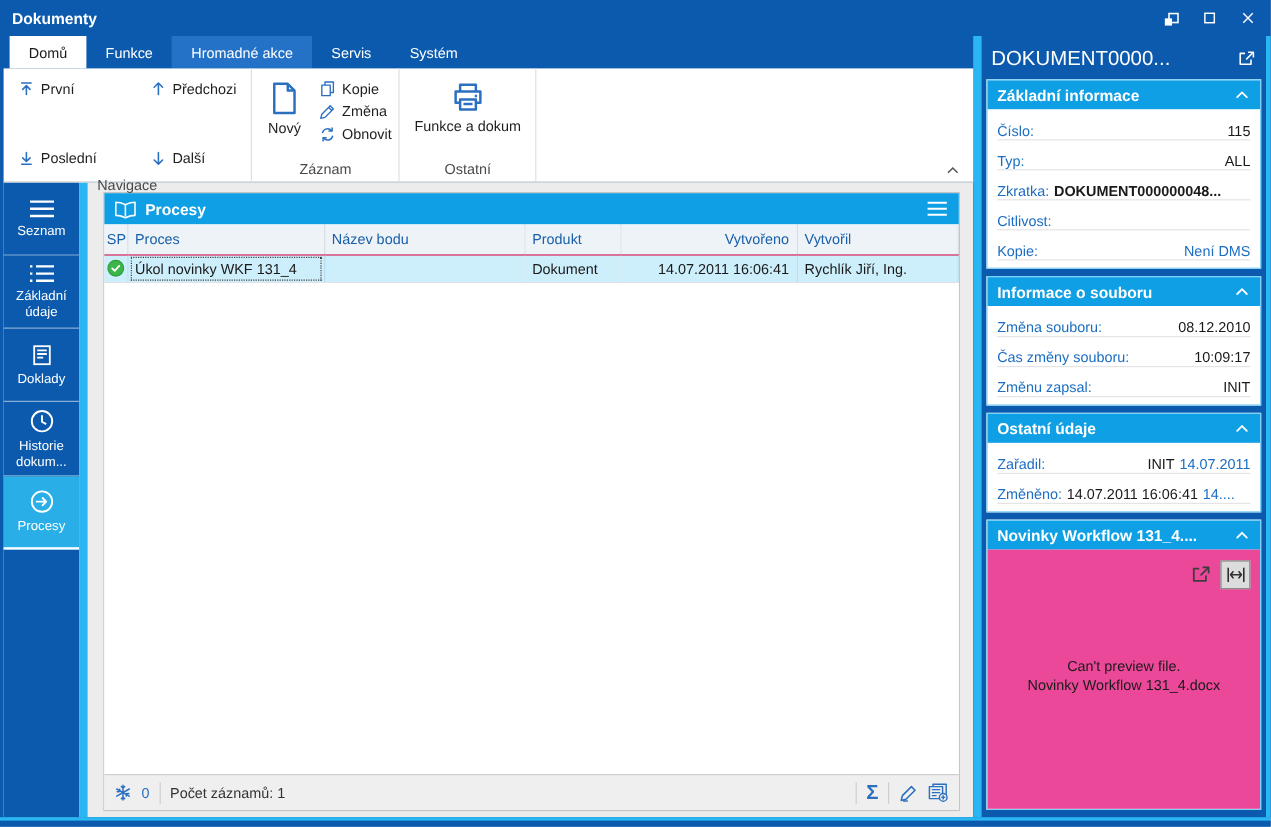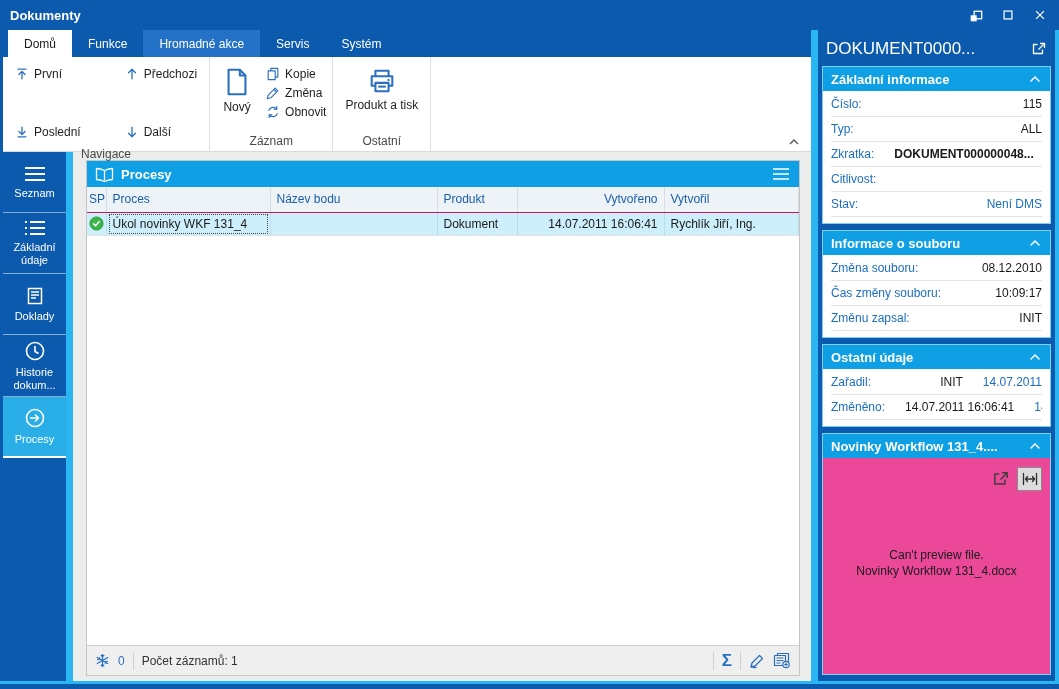--- a/index.html
+++ b/index.html
@@ -69,21 +69,21 @@
   .sigma { font-size:17px; font-weight:bold; line-height:1; }
 
   
   .right-panel { width:248px; flex:0 0 auto; background:#0b5aad; border-left:7px solid #29b6f2; border-right:4px solid #29b6f2; display:flex; flex-direction:column; min-height:0; padding:0 3px; }
   .detail-title { display:flex; align-items:center; color:#fff; padding:9px 5px 7px; gap:6px; flex:0 0 auto; }
   .detail-title .dtext { font-size:17px; flex:1; overflow:hidden; white-space:nowrap; }
   .card { background:#fff; border:1px solid #7fd0f5; margin:0 1px 6px; flex:0 0 auto; display:flex; flex-direction:column; }
   .card-header { height:24px; background:#0f9fe5; color:#fff; display:flex; align-items:center; padding:0 8px; flex:0 0 auto; }
   .card-header .ctitle { font-weight:bold; font-size:13px; flex:1; overflow:hidden; white-space:nowrap; }
   .card-body { padding:1px 0 6px; }
-  .drow { height:25px; display:flex; align-items:center; margin:0 8px; border-bottom:1px solid #e4e4e4; gap:20px; font-size:12px; white-space:nowrap; overflow:hidden; }
+  .drow { height:25px; display:flex; align-items:flex-end; margin:0 8px; border-bottom:1px solid #e4e4e4; gap:4px; font-size:12px; white-space:nowrap; overflow:hidden; }
   .drow .dlabel { color:#1b6ec2; }
   .drow .dval { color:#1a1a1a; }
   .drow .spring { flex:1; }
   .drow .bold { font-weight:bold; }
   .drow .link { color:#1b6ec2; }
   .card.preview { flex:1 1 auto; min-height:0; }
   .preview-body { flex:1; position:relative; background:#ec4899; }
   .preview-tools { position:absolute; top:9px; right:8px; display:flex; align-items:center; gap:7px; }
   .tool-plain { color:#3d3d3d; }
   .tool-btn { width:25px; height:24px; background:#dcdcdc; border:1px solid #8a8a8a; display:flex; align-items:center; justify-content:center; color:#2d2d2d; }
@@ -241,21 +241,21 @@
             <div class="bigbtn">
               <span class="ic">
                   <svg width="30" height="30" viewBox="0 0 16 16" fill="none" stroke="currentColor" stroke-width="1.1" stroke-linejoin="round">
                     <path d="M4.5 5.5v-3h7v3"></path>
                     <rect x="2.5" y="5.5" width="11" height="5"></rect>
                     <path d="M11 7.5h1"></path>
                     <rect x="4.5" y="9" width="7" height="4.5" fill="#fff"></rect>
                     <path d="M6 11h4"></path>
                   </svg>
                 </span>
-              <span>Produkt a tisk</span>
+              <span>Funkce a dokum</span>
             </div>
           </div>
           <div class="rgroup-label">Ostatní</div>
         </div>
 
         <div class="ribbon-collapse">
           <span><svg width="14" height="10" viewBox="0 0 14 10" fill="none" stroke="currentColor" stroke-width="1.3">
                 <path d="M3 7l4-4 4 4"></path>
               </svg></span>
         </div>
@@ -440,21 +440,21 @@
           <div class="drow">
             <span class="dlabel">Zkratka:</span>
             <span class="dval bold">DOKUMENT000000048...</span>
           </div>
           <div class="drow">
             <span class="dlabel">Citlivost:</span>
               <span class="spring"></span>
             <span class="dval"></span>
           </div>
           <div class="drow">
-            <span class="dlabel">Stav:</span>
+            <span class="dlabel">Kopie:</span>
               <span class="spring"></span>
             <span class="dval link">Není DMS</span>
           </div>
         </div>
       </div>
 
       <div class="card">
         <div class="card-header">
           <span class="ctitle">Informace o souboru</span>
           <span>

